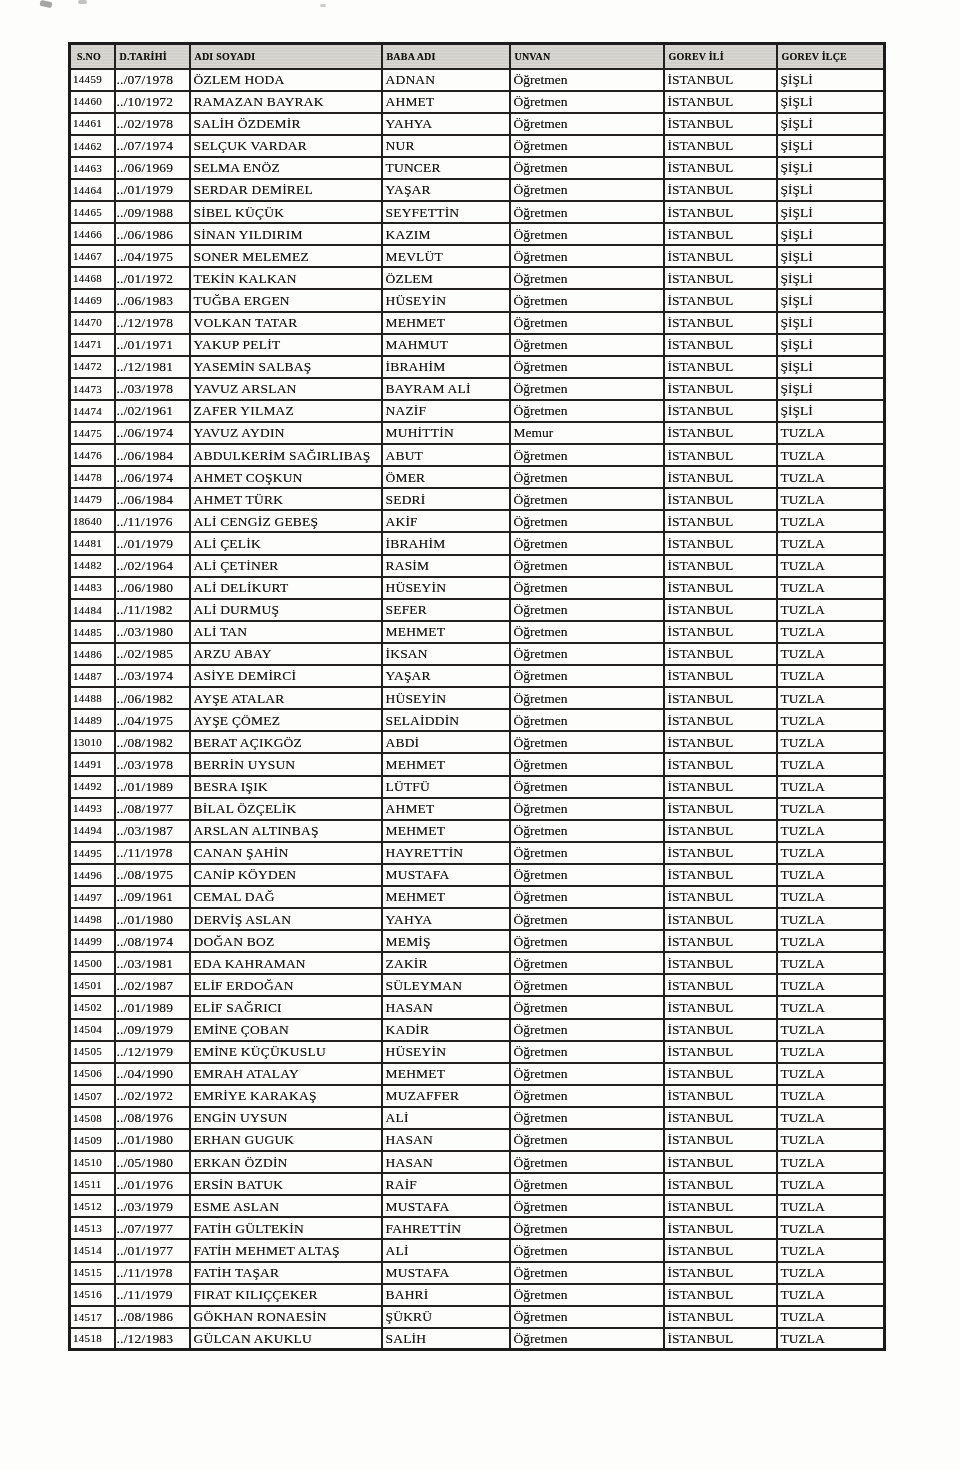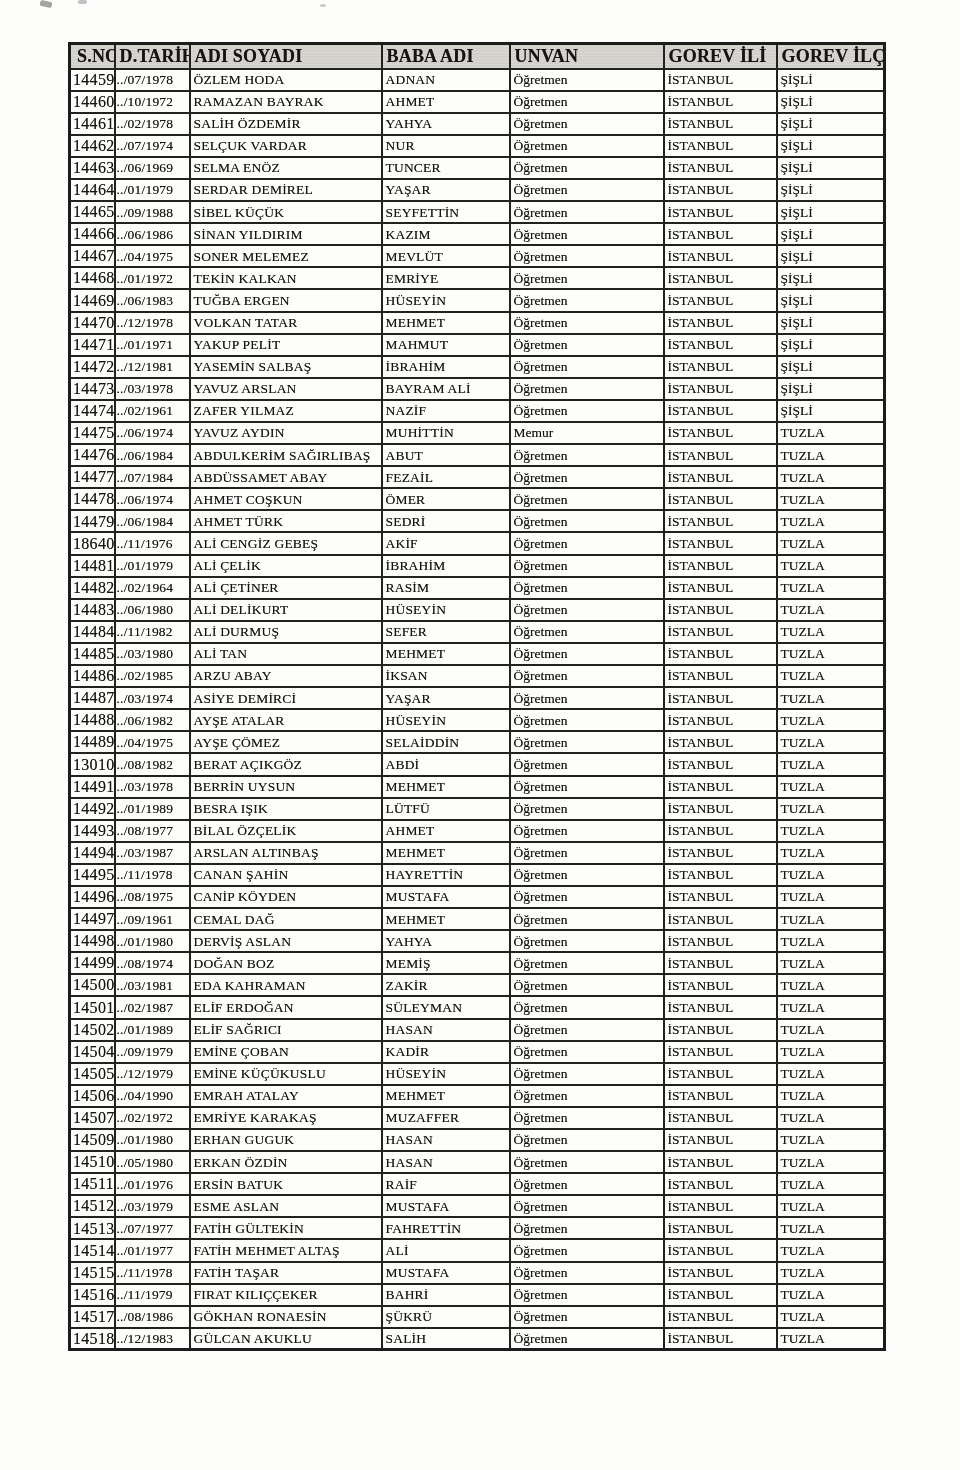--- a/index.html
+++ b/index.html
@@ -46,31 +46,31 @@
     color: #151413;
     text-shadow: 0 0 0.5px rgba(20,18,16,0.55);
   }
   table.grid thead tr { height: 25px; }
   table.grid tbody tr { height: 22.1px; }
   table.grid th {
     background: #d8d7d2;
     background-image: linear-gradient(0deg, rgba(120,118,112,.14) 0 1px, transparent 1px 3px);
     background-size: 3px 3px;
     font-weight: bold;
-    font-size: 18px;
+    font-size: 10px;
     text-align: left;
     padding: 1px 2px 0 4px;
     letter-spacing: 0.2px;
   }
   table.grid td {
     font-size: 13.5px;
     padding: 1px 1px 0 3px;
   }
   
-  table.grid td:nth-child(1) { font-size: 16px; padding-left: 2px; letter-spacing: .3px; }
+  table.grid td:nth-child(1) { font-size: 11px; padding-left: 2px; letter-spacing: .3px; }
   table.grid td:nth-child(2) { padding-left: 1px; letter-spacing: .2px; }
   table.grid td:nth-child(3),
   table.grid td:nth-child(4) { letter-spacing: .2px; }
   table.grid th:nth-child(1) { padding-left: 6px; }
 </style>
 </head>
 <body>
 
 <div class="page">
   <div class="smudge s1"></div>
@@ -177,21 +177,21 @@
           <td>SONER MELEMEZ</td>
           <td>MEVLÜT</td>
           <td>Öğretmen</td>
           <td>İSTANBUL</td>
           <td>ŞİŞLİ</td>
         </tr>
         <tr>
           <td>14468</td>
           <td>../01/1972</td>
           <td>TEKİN KALKAN</td>
-          <td>EMRİYE</td>
+          <td>ÖZLEM</td>
           <td>Öğretmen</td>
           <td>İSTANBUL</td>
           <td>ŞİŞLİ</td>
         </tr>
         <tr>
           <td>14469</td>
           <td>../06/1983</td>
           <td>TUĞBA ERGEN</td>
           <td>HÜSEYİN</td>
           <td>Öğretmen</td>
@@ -255,29 +255,20 @@
         <tr>
           <td>14476</td>
           <td>../06/1984</td>
           <td>ABDULKERİM SAĞIRLIBAŞ</td>
           <td>ABUT</td>
           <td>Öğretmen</td>
           <td>İSTANBUL</td>
           <td>TUZLA</td>
         </tr>
         <tr>
-          <td>14477</td>
-          <td>../07/1984</td>
-          <td>ABDÜSSAMET ABAY</td>
-          <td>FEZAİL</td>
-          <td>Öğretmen</td>
-          <td>İSTANBUL</td>
-          <td>TUZLA</td>
-        </tr>
-        <tr>
           <td>14478</td>
           <td>../06/1974</td>
           <td>AHMET COŞKUN</td>
           <td>ÖMER</td>
           <td>Öğretmen</td>
           <td>İSTANBUL</td>
           <td>TUZLA</td>
         </tr>
         <tr>
           <td>14479</td>
@@ -520,20 +511,29 @@
           <td>MEHMET</td>
           <td>Öğretmen</td>
           <td>İSTANBUL</td>
           <td>TUZLA</td>
         </tr>
         <tr>
           <td>14507</td>
           <td>../02/1972</td>
           <td>EMRİYE KARAKAŞ</td>
           <td>MUZAFFER</td>
+          <td>Öğretmen</td>
+          <td>İSTANBUL</td>
+          <td>TUZLA</td>
+        </tr>
+        <tr>
+          <td>14508</td>
+          <td>../08/1976</td>
+          <td>ENGİN UYSUN</td>
+          <td>ALİ</td>
           <td>Öğretmen</td>
           <td>İSTANBUL</td>
           <td>TUZLA</td>
         </tr>
         <tr>
           <td>14509</td>
           <td>../01/1980</td>
           <td>ERHAN GUGUK</td>
           <td>HASAN</td>
           <td>Öğretmen</td>

